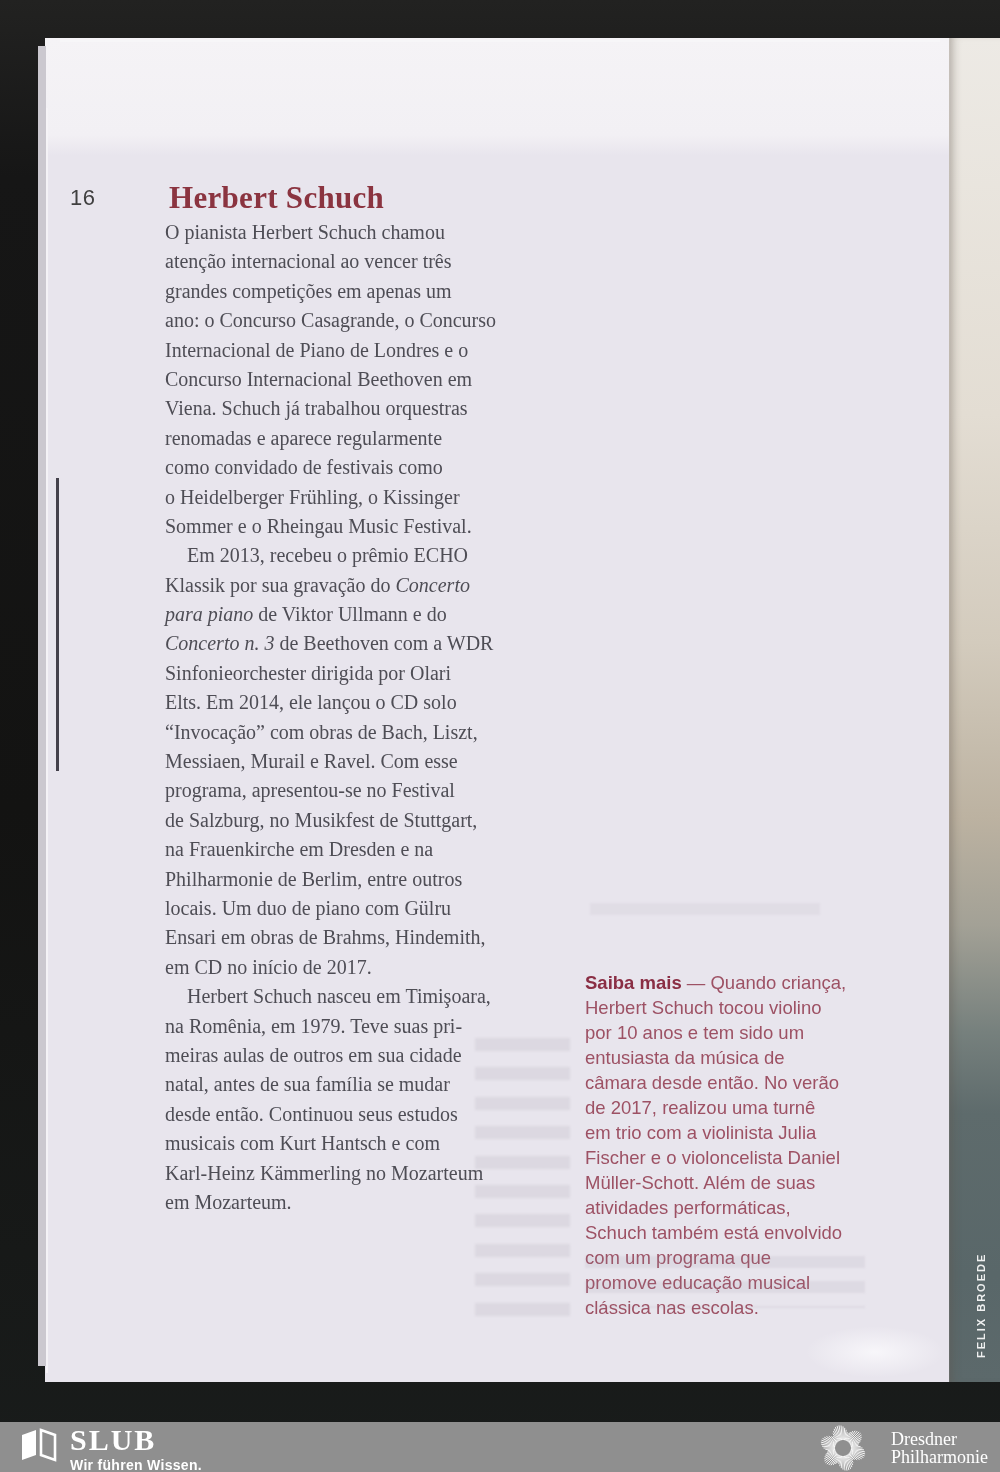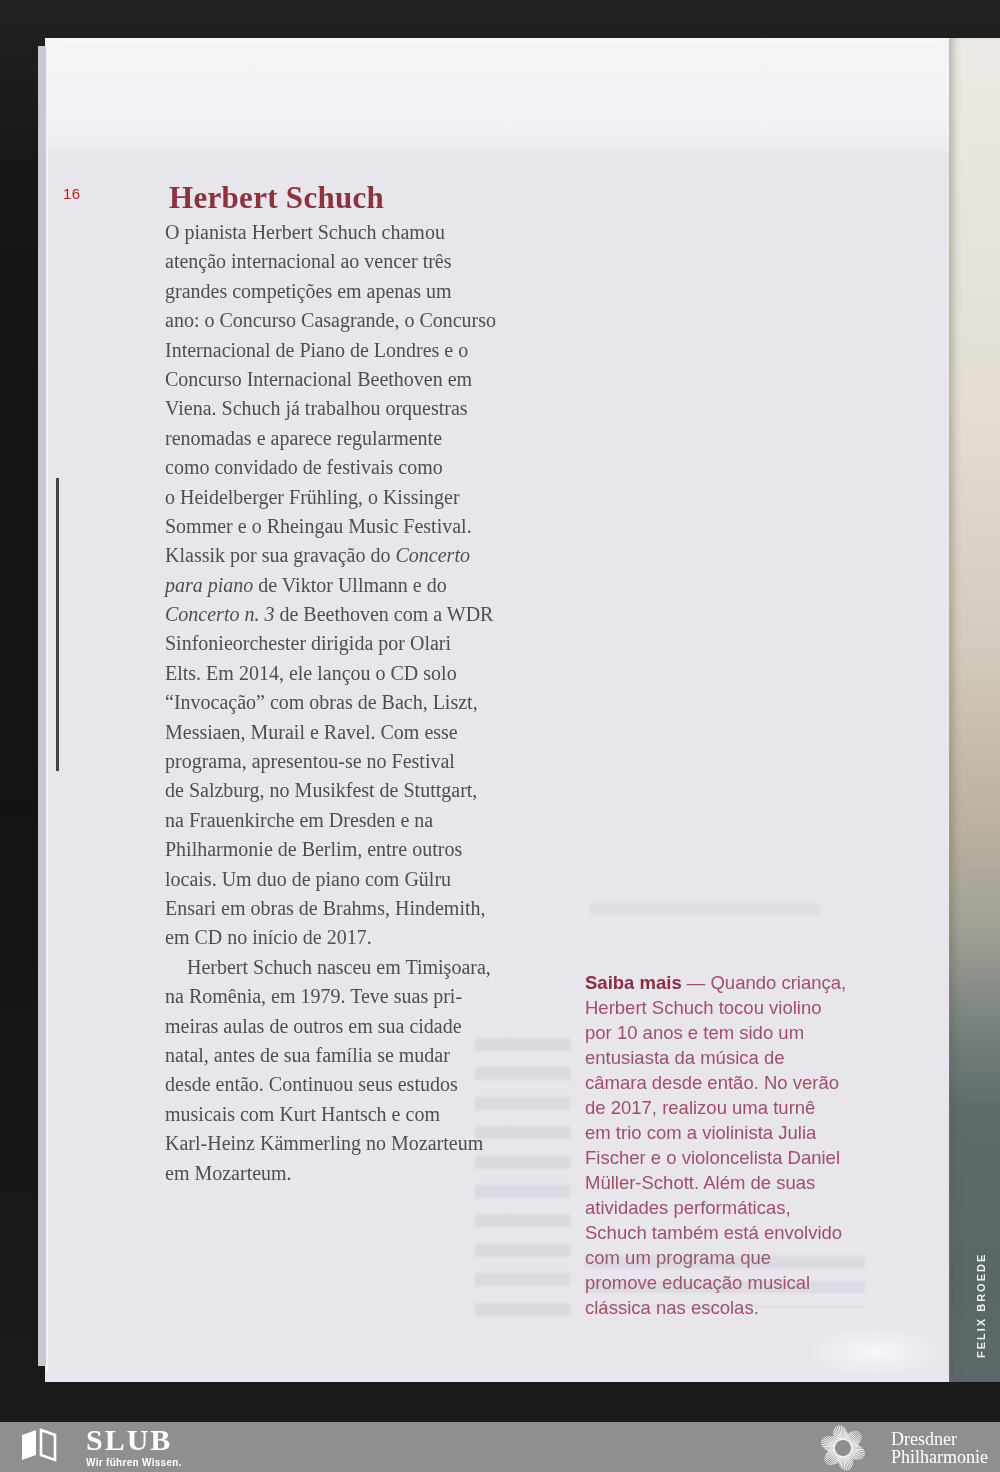--- a/index.html
+++ b/index.html
@@ -36,22 +36,22 @@
   .edge-sliver-left{position:absolute;left:-7px;top:8px;width:8px;height:1320px;background:#cbc8cf;}
   .edge-highlight{position:absolute;left:1px;top:70px;width:2px;height:1265px;background:#f6f5f8;opacity:.8;}
   .edge-darkline{position:absolute;left:11px;top:440px;width:3px;height:293px;background:#44414b;}
   .edge-topline{position:absolute;left:15px;top:2px;width:880px;height:2px;background:#f8f7f9;opacity:.65;}
   .corner-glow{
     position:absolute;right:55px;bottom:4px;width:140px;height:52px;border-radius:50%;
     background:radial-gradient(ellipse at center,rgba(250,249,252,.85) 0%,rgba(250,249,252,0) 70%);
   }
   
   .page-number{
-    position:absolute;left:18px;top:147px;
-    font-family:"Liberation Sans",sans-serif;font-size:15px;color:#b91c1c;letter-spacing:.5px;
+    position:absolute;left:25px;top:147px;
+    font-family:"Liberation Sans",sans-serif;font-size:22px;color:#404040;letter-spacing:.5px;
   }
   .article-title{
     position:absolute;left:120px;top:138px;
     font-size:31px;font-weight:bold;color:#8b3440;letter-spacing:.3px;
   }
   .body-text{
     position:absolute;left:120px;top:180px;width:408px;
     font-size:20px;color:#4e4d55;
   }
   .body-text .tline{height:29.4px;line-height:29.4px;white-space:nowrap;}
@@ -76,25 +76,25 @@
     left:545px;top:865px;width:230px;height:12px;
     background:rgba(150,140,155,.18);
   }
   
   .footer-bar{
     position:absolute;left:0;bottom:0;width:1000px;height:50px;background:#8f8f8f;
     font-family:"Liberation Sans",sans-serif;
   }
   .slub{position:absolute;left:20px;top:3px;display:flex;cursor:pointer;}
   .slub-book{width:38px;height:34px;margin-top:3px;}
-  .slub-text{margin-left:28px;color:#ffffff;}
+  .slub-text{margin-left:12px;color:#ffffff;}
   .slub-name{
     font-family:"Liberation Serif",serif;font-weight:bold;font-size:30px;line-height:30px;letter-spacing:2px;
   }
-  .slub-tagline{font-size:10px;font-weight:bold;letter-spacing:.3px;margin-top:2px;}
+  .slub-tagline{font-size:14px;font-weight:bold;letter-spacing:.3px;margin-top:2px;}
   .phil{position:absolute;right:12px;top:1px;display:flex;align-items:center;cursor:pointer;}
   .phil-text{
     font-family:Liberation Serif, serif;color:#ffffff;font-size:18px;line-height:18px;margin-left:23px;
   }
 </style>
 </head>
 <body>
 
 <div class="scan-page">
   <div class="top-band"></div>
@@ -116,20 +116,21 @@
         <div class="tline">ano: o Concurso Casagrande, o Concurso</div>
         <div class="tline">Internacional de Piano de Londres e o</div>
         <div class="tline">Concurso Internacional Beethoven em</div>
         <div class="tline">Viena. Schuch já trabalhou orquestras</div>
         <div class="tline">renomadas e aparece regularmente</div>
         <div class="tline">como convidado de festivais como</div>
         <div class="tline">o Heidelberger Frühling, o Kissinger</div>
         <div class="tline">Sommer e o Rheingau Music Festival.</div>
       </div>
       <div class="para indent">
+        <div class="tline first">Em 2013, recebeu o prêmio ECHO</div>
         <div class="tline">Klassik por sua gravação do <i>Concerto</i></div>
         <div class="tline"><i>para piano</i> de Viktor Ullmann e do</div>
         <div class="tline"><i>Concerto n. 3</i> de Beethoven com a WDR</div>
         <div class="tline">Sinfonieorchester dirigida por Olari</div>
         <div class="tline">Elts. Em 2014, ele lançou o CD solo</div>
         <div class="tline">“Invocação” com obras de Bach, Liszt,</div>
         <div class="tline">Messiaen, Murail e Ravel. Com esse</div>
         <div class="tline">programa, apresentou-se no Festival</div>
         <div class="tline">de Salzburg, no Musikfest de Stuttgart,</div>
         <div class="tline">na Frauenkirche em Dresden e na</div>

